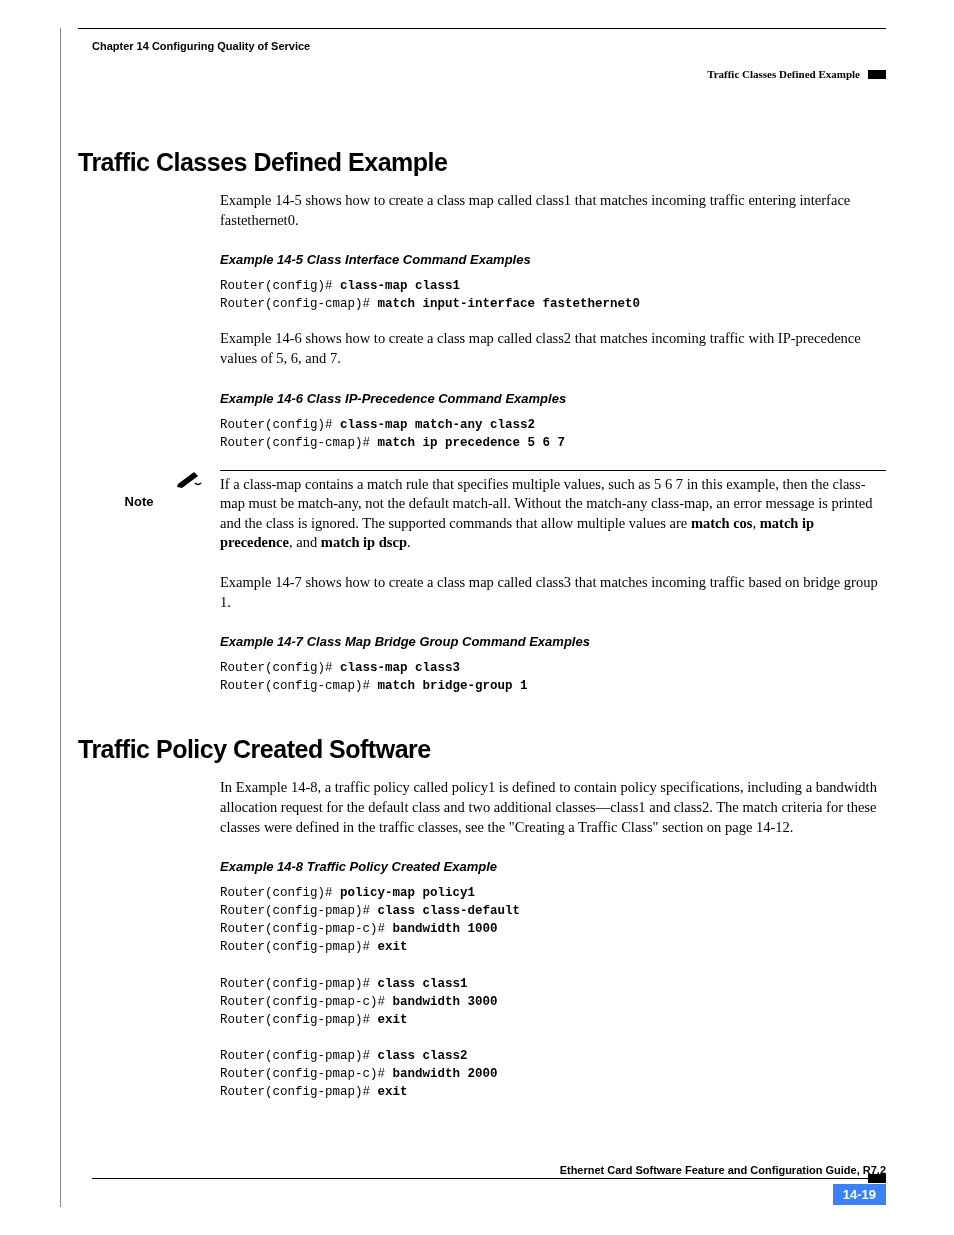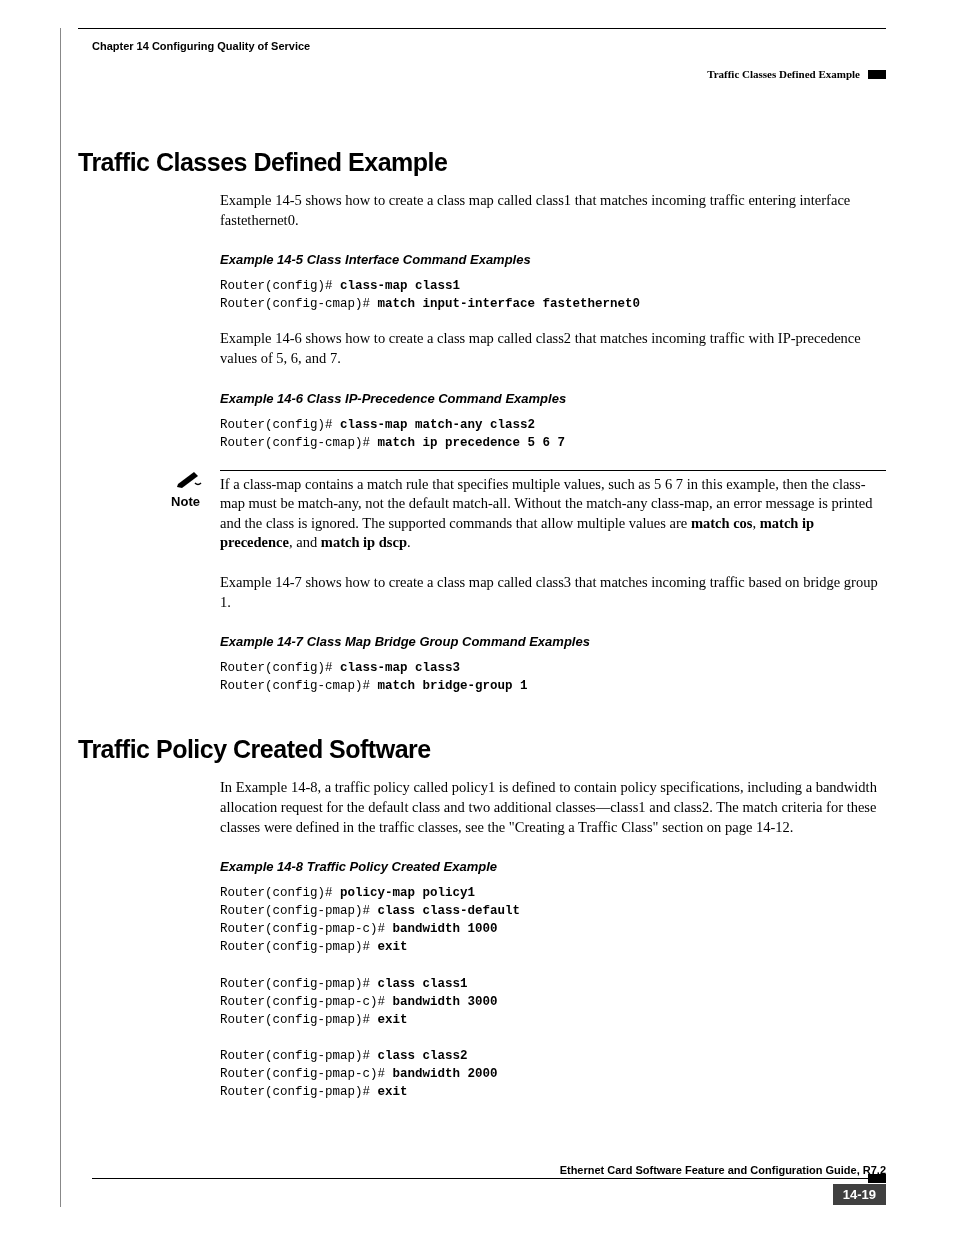--- a/index.html
+++ b/index.html
@@ -90,21 +90,21 @@
     text-align: right;
     padding-right: 18px;
     box-sizing: border-box;
   }
   .note-icon svg { display: inline-block; }
   .note-label {
     font-family: Arial, Helvetica, sans-serif;
     font-weight: bold;
     font-size: 13px;
     margin-top: 2px;
-    text-align: right;
+    text-align: center;
     padding-right: 2px;
   }
   .note-body {
     flex: 1;
     border-top: 1px solid #000;
     padding-top: 4px;
     line-height: 1.35;
   }
   .footer {
     position: absolute;
@@ -119,21 +119,21 @@
     font-size: 11px;
   }
   .footer-bar {
     border-top: 1px solid #000;
     height: 3px;
     margin-top: 2px;
     display: flex;
     justify-content: flex-end;
   }
   .page-num-box {
-    background: #404040;
+    background: #3b82f6;
     color: #fff;
     font-family: Arial, Helvetica, sans-serif;
     font-weight: bold;
     font-size: 13px;
     padding: 3px 10px;
     margin-top: 2px;
     display: inline-block;
     float: right;
   }
   .left-border {

